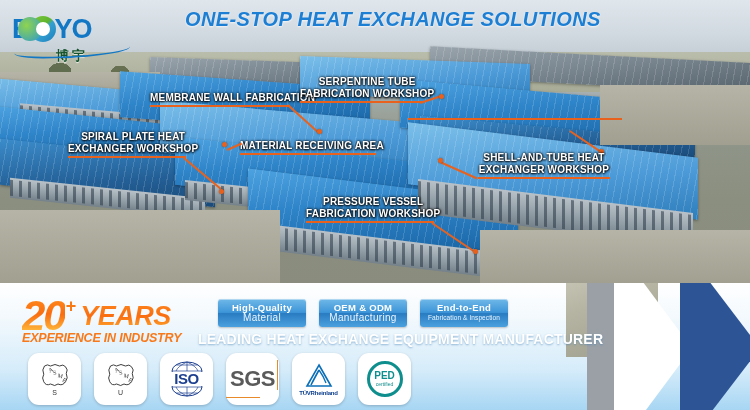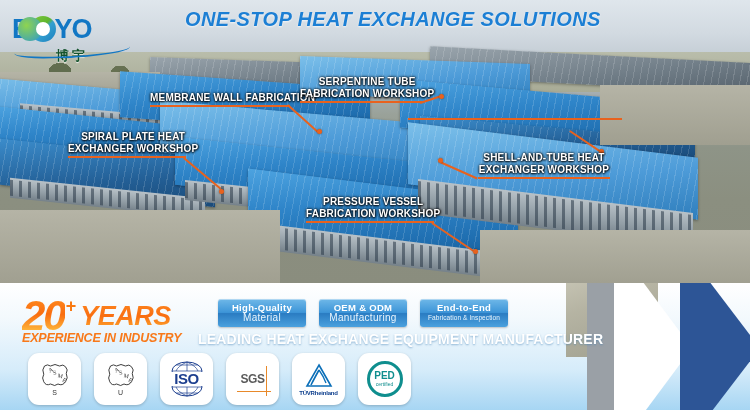--- a/index.html
+++ b/index.html
@@ -196,21 +196,21 @@
     display:flex; flex-direction:column; align-items:center; justify-content:center; gap:1px;
   }
   .asme-mark {
     width:30px; height:26px; position:relative;
     display:flex; align-items:center; justify-content:center;
   }
   .asme-mark svg { width:30px; height:26px; }
   .asme-letter { font-size:7px; color:#333; line-height:7px; }
   .iso-wrap { display:flex; flex-direction:column; align-items:center; }
   .iso-txt { font-size:15px; font-weight:bold; color:#1d3f8f; letter-spacing:-.5px; line-height:14px; }
-  .sgs-txt { font-size:12px; font-weight:bold; color:#5a5a5a; letter-spacing:-.5px; }
+  .sgs-txt { font-size:22px; font-weight:bold; color:#5a5a5a; letter-spacing:-.5px; }
   .tuv-txt { font-size:6px; color:#0b3d8c; font-weight:bold; letter-spacing:-.2px; }
   .ped-circ {
     width:36px; height:36px; border-radius:50%; border:3px solid #0f8e8e;
     display:flex; flex-direction:column; align-items:center; justify-content:center;
   }
   .ped-t { font-size:10px; font-weight:bold; color:#0f8e8e; line-height:10px; }
   .ped-s { font-size:5px; color:#0f8e8e; line-height:6px; }
 </style>
 </head>
 <body>
@@ -267,20 +267,26 @@
     </div>
 
     <div class="callout" style="left:68px;top:131px;">
       <div class="txt ctr">SPIRAL PLATE HEAT</div>
       <div class="txt ctr">EXCHANGER WORKSHOP</div>
       <div class="underline" style="width:118px;"></div>
       <div class="leader" style="left:116px;top:26px;width:48px;transform:rotate(40deg);"></div>
       <div class="dot" style="left:151px;top:58px;"></div>
     </div>
 
+    <div class="callout" style="left:240px;top:140px;">
+      <div class="txt">MATERIAL RECEIVING AREA</div>
+      <div class="underline" style="width:136px;"></div>
+      <div class="leader" style="left:-13px;top:9px;width:16px;transform:rotate(-24deg);"></div>
+      <div class="dot" style="left:-18px;top:2px;"></div>
+    </div>
 
     <div class="callout" style="left:408px;top:117px;">
       <div class="underline" style="width:214px;"></div>
       <div class="leader" style="left:162px;top:13px;width:36px;transform:rotate(34deg);"></div>
       <div class="dot" style="left:191px;top:32px;"></div>
     </div>
 
     <div class="callout" style="left:478px;top:152px;">
       <div class="txt ctr">SHELL-AND-TUBE HEAT</div>
       <div class="txt ctr">EXCHANGER WORKSHOP</div>

